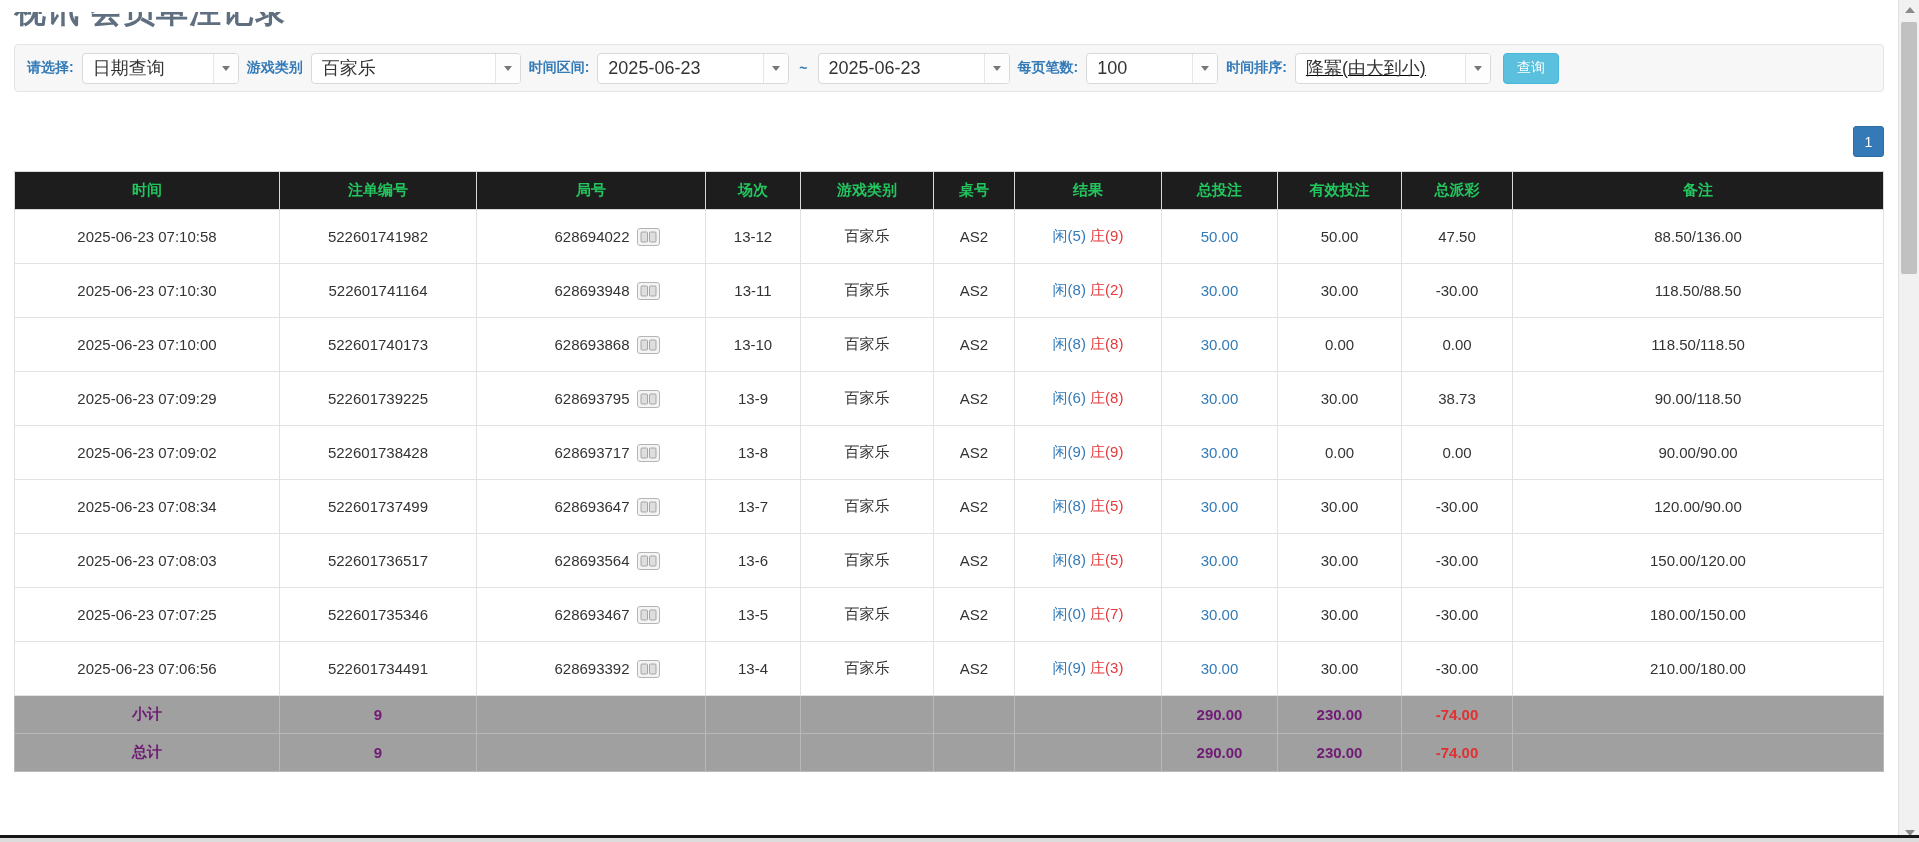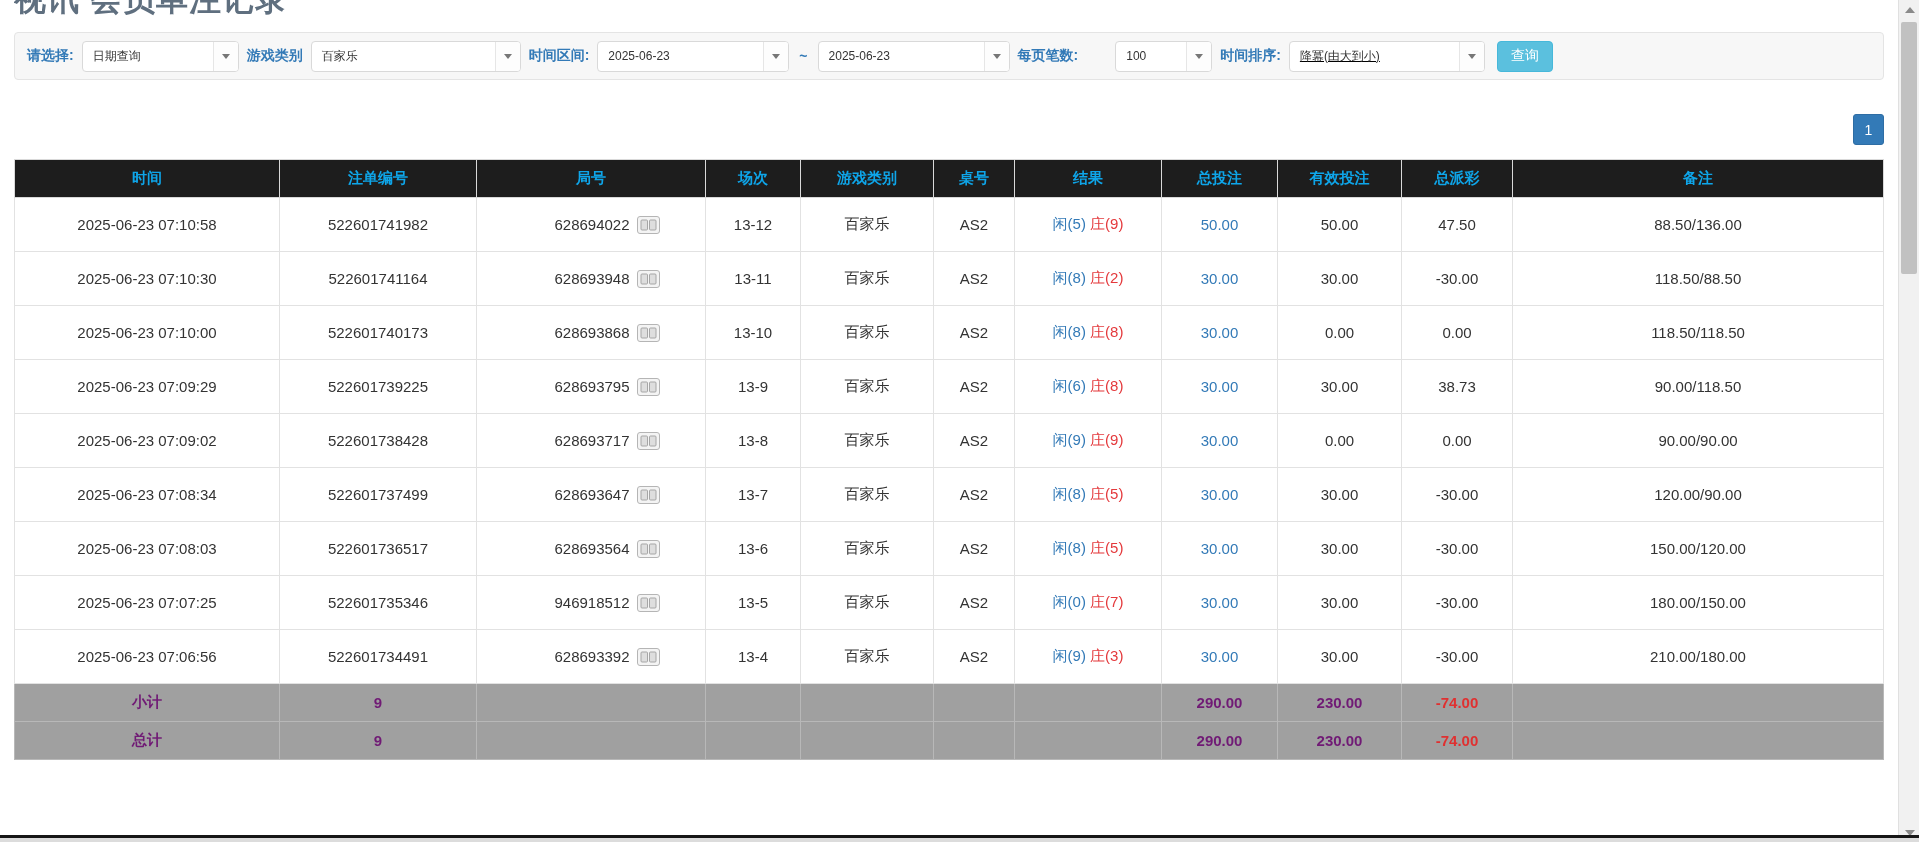--- a/index.html
+++ b/index.html
@@ -5,21 +5,21 @@
   * { box-sizing: border-box; margin: 0; padding: 0; }
   html, body {
     width: 1919px; height: 842px;
     overflow: hidden;
     background: #ffffff;
     font-family: "Liberation Sans", "DejaVu Sans", sans-serif;
   }
   .viewport { position: relative; width: 1919px; height: 842px; overflow: hidden; }
 
   
-  .page { position: absolute; left: 0; top: 0; right: 21px; bottom: 0; padding: 0 14px; }
+  .page { position: absolute; left: 0; top: 0; right: 21px; bottom: 0; padding: 12px 14px; }
 
   .title-clip { height: 17px; overflow: hidden; }
   .title-clip h1 {
     margin-top: -22px;
     font-size: 32px; font-weight: bold; color: #5f6f7f; letter-spacing: 1px;
   }
 
   
   .filter-bar {
     margin-top: 15px;
@@ -33,30 +33,30 @@
     white-space: nowrap;
   }
   .f-label { color: #337ab7; font-weight: bold; font-size: 14px; }
   .tilde { color: #337ab7; font-weight: bold; font-size: 14px; padding: 0 2px; }
   .combo {
     display: inline-flex; align-items: center; justify-content: space-between;
     height: 31px; background: #fff;
     border: 1px solid #d9d9d9; border-radius: 4px;
     cursor: pointer; overflow: hidden;
   }
-  .combo-text { padding: 0 10px; font-size: 12px; color: #333; flex: 1; text-align: left; }
+  .combo-text { padding: 0 10px; font-size: 18px; color: #333; flex: 1; text-align: left; }
   .combo-caret {
     width: 25px; height: 100%; border-left: 1px solid #e6e6e6;
     display: flex; align-items: center; justify-content: center; background: #fdfdfd;
   }
   .caret { width: 0; height: 0; border-left: 4px solid transparent; border-right: 4px solid transparent; border-top: 5px solid #777; }
   .w-type { width: 157px; }
   .w-game { width: 210px; }
   .w-date { width: 192px; }
-  .w-size { width: 97px; margin-left: 29px; }
+  .w-size { width: 132px; }
   .w-sort { width: 196px; text-decoration: underline; }
   .search-btn {
     height: 31px; padding: 0 13px; margin-left: 4px;
     background: #5bc0de; border: 1px solid #46b8da; border-radius: 4px;
     color: #fff; font-size: 14px; cursor: pointer;
   }
 
   
   .summary-bar {
     margin-top: 28px;
@@ -81,21 +81,21 @@
 
   
   table.records {
     margin-top: 14px;
     width: 100%;
     border-collapse: collapse;
     table-layout: fixed;
     font-size: 15px;
   }
   table.records th {
-    background: #1d1d1d; color: #0ea5e9; font-weight: bold;
+    background: #1d1d1d; color: #22c55e; font-weight: bold;
     padding: 9px 6px; border: 1px solid #d9d9d9;
     text-align: center;
   }
   table.records td {
     padding: 17px 8px; border: 1px solid #e2e2e2;
     text-align: center; color: #333; background: #fff;
     overflow: hidden; white-space: nowrap;
   }
   tr.footer-row td {
     background: #a0a0a0; color: #701a75; font-weight: bold;
@@ -379,21 +379,21 @@
             <td><span class="c-blue">闲(8)</span> <span class="c-red">庄(5)</span></td>
             <td><span class="c-blue">30.00</span></td>
             <td>30.00</td>
             <td class="c-red">-30.00</td>
             <td>150.00/120.00</td>
           </tr>
           <tr>
             <td>2025-06-23 07:07:25</td>
             <td>522601735346</td>
             <td><span class="round-cell-inner">
-                <span>946918512</span>
+                <span>628693467</span>
                 <span class="round-icon">
                   <svg width="23" height="18" viewBox="0 0 23 18" aria-hidden="true">
                     <rect x="0.5" y="0.5" width="22" height="17" rx="2.5" fill="#f4f4f4" stroke="#b5b5b5"></rect>
                     <rect x="4" y="4" width="6.5" height="10" rx="1" fill="#dedede" stroke="#a6a6a6"></rect>
                     <rect x="12.5" y="4" width="6.5" height="10" rx="1" fill="#dedede" stroke="#a6a6a6"></rect>
                   </svg>
                 </span>
               </span></td>
             <td>13-5</td>
             <td>百家乐</td>

